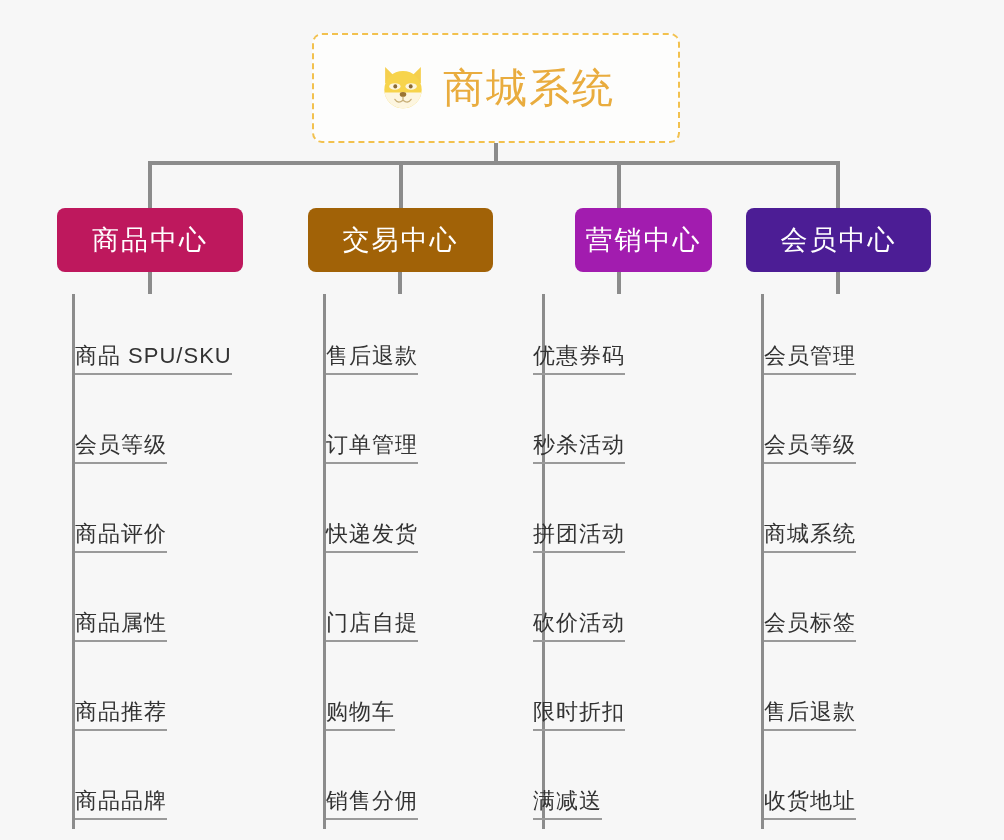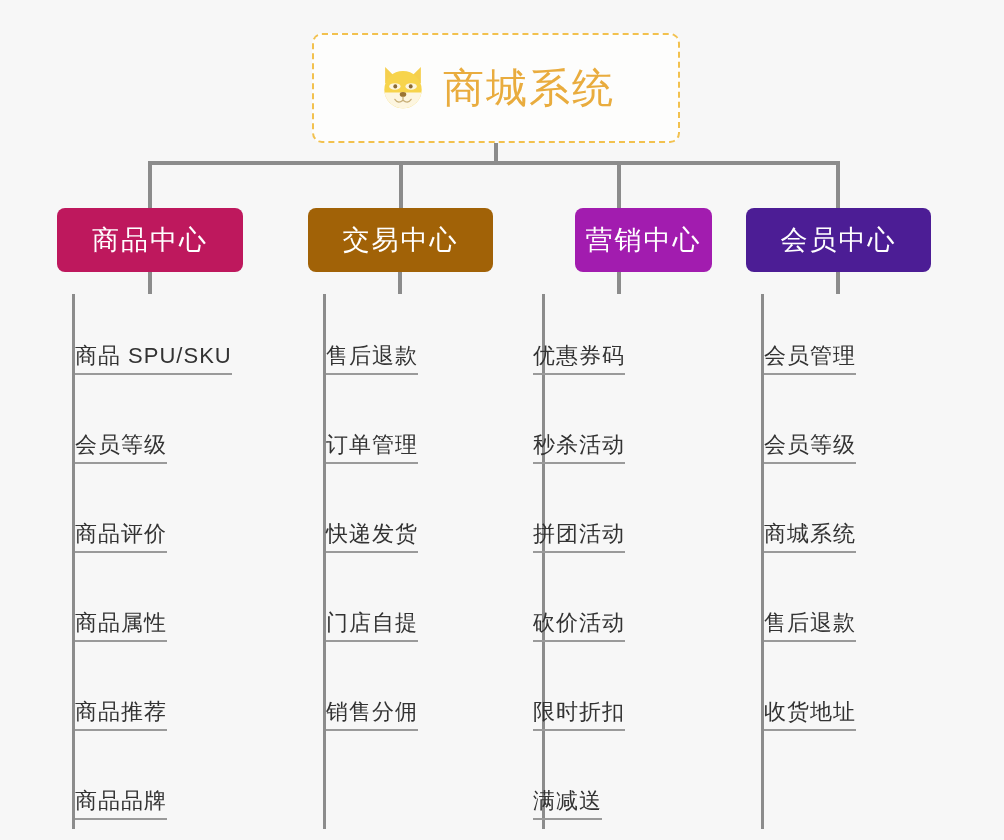--- a/index.html
+++ b/index.html
@@ -185,20 +185,23 @@
       <div class="leaf-item">
           <span class="leaf-label">订单管理</span>
         </div>
       <div class="leaf-item">
           <span class="leaf-label">快递发货</span>
         </div>
       <div class="leaf-item">
           <span class="leaf-label">门店自提</span>
         </div>
       <div class="leaf-item">
+          <span class="leaf-label">购物车</span>
+        </div>
+      <div class="leaf-item">
           <span class="leaf-label">销售分佣</span>
         </div>
     </div>
   </div>
 
   <div class="category" style="left:527px; width:185px;">
     <div class="cat-header" style="background: #a21caf; margin-left: 48px;">
       <span>营销中心</span>
     </div>
     <div class="cat-stub" style="left:90px;"></div>
@@ -235,20 +238,23 @@
       <div class="leaf-item">
           <span class="leaf-label">会员管理</span>
         </div>
       <div class="leaf-item">
           <span class="leaf-label">会员等级</span>
         </div>
       <div class="leaf-item">
           <span class="leaf-label">商城系统</span>
         </div>
       <div class="leaf-item">
+          <span class="leaf-label">会员标签</span>
+        </div>
+      <div class="leaf-item">
           <span class="leaf-label">售后退款</span>
         </div>
       <div class="leaf-item">
           <span class="leaf-label">收货地址</span>
         </div>
     </div>
   </div>
 
 </div>
 

